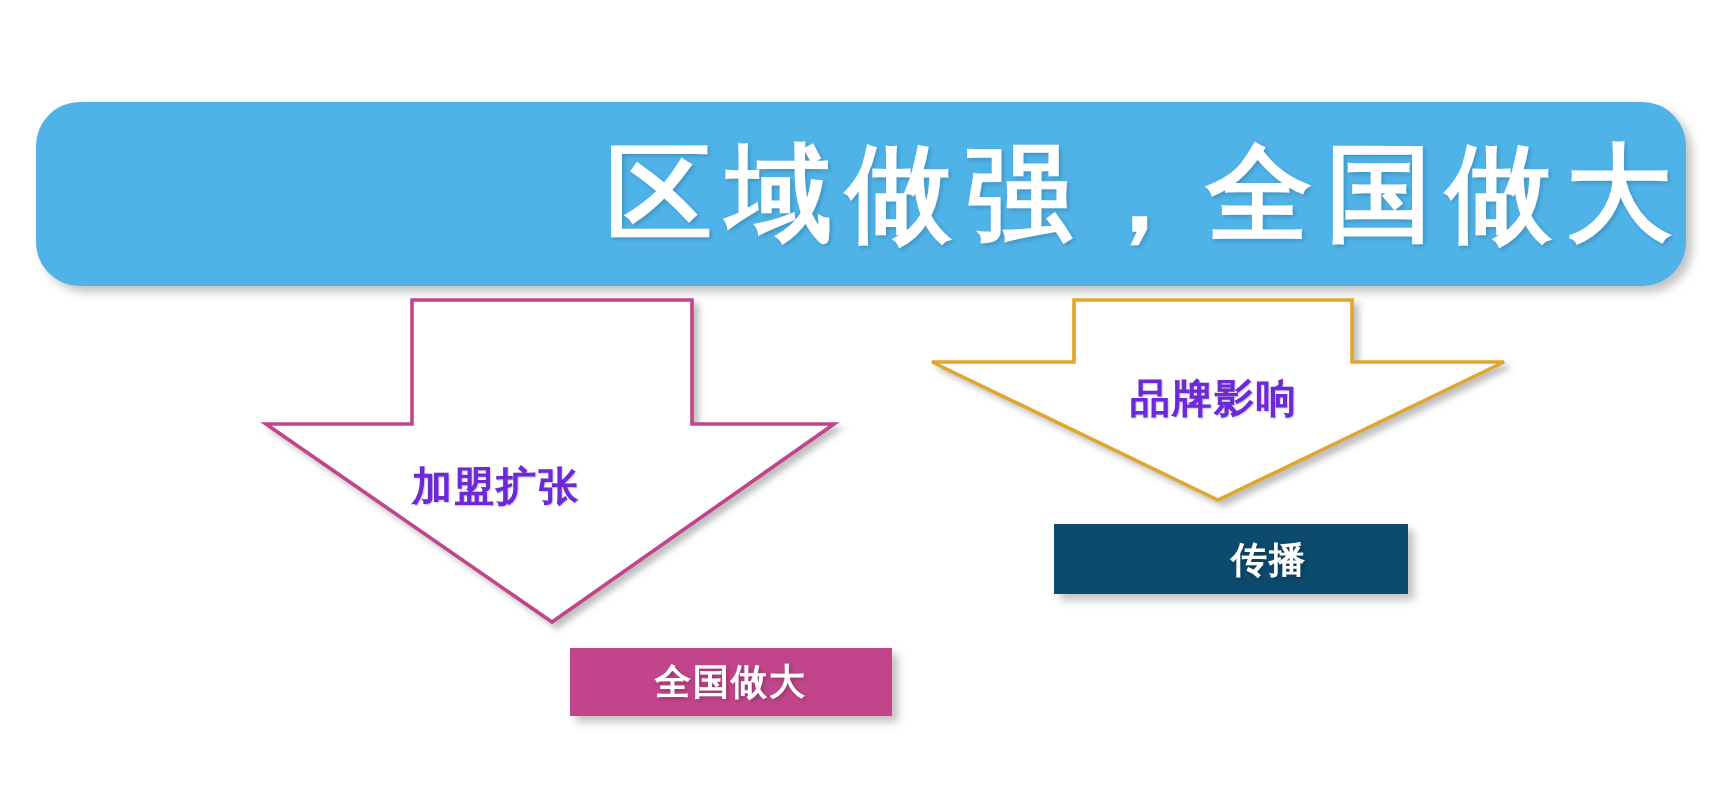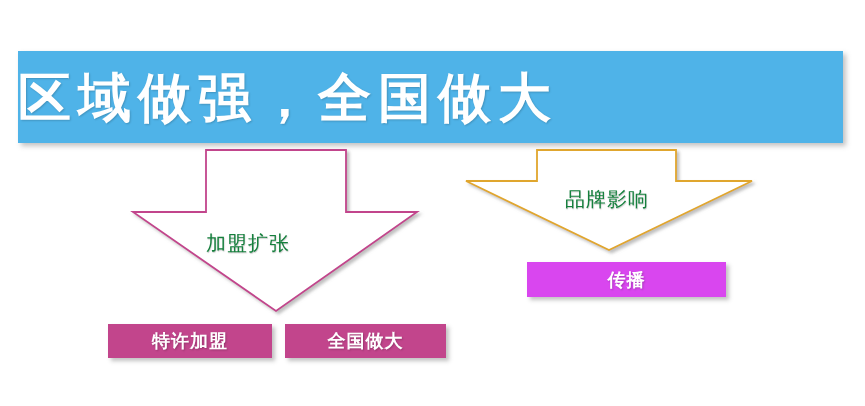--- a/index.html
+++ b/index.html
@@ -23,21 +23,22 @@
   .banner {
     position: absolute;
     left: 18px;
     top: 51px;
     width: 825px;
     height: 92px;
     background: #4FB3E8;
     box-shadow: 3px 3px 5px rgba(120,120,120,0.45);
     display: flex;
     align-items: center;
-    justify-content: flex-start;
+    justify-content: flex-end;
+    border-radius: 22px;
   }
   .banner-text {
     color: #ffffff;
     font-size: 53px;
     font-weight: bold;
     letter-spacing: 7px;
     line-height: 1;
     white-space: nowrap;
     text-shadow: 1px 1px 2px rgba(0,0,0,0.18);
   }
@@ -48,23 +49,23 @@
     left: 0;
     top: 0;
     width: 865px;
     height: 406px;
     pointer-events: none;
   }
 
   
   .arrow-caption {
     position: absolute;
-    color: #15803d;
+    color: #6d28d9;
     font-size: 20px;
-    font-weight: normal;
+    font-weight: bold;
     letter-spacing: 1px;
     white-space: nowrap;
     text-shadow: 0.5px 0.5px 1px rgba(150,150,150,0.55);
   }
   .caption-join {
     left: 206px;
     top: 230px;
     width: 140px;
     text-align: left;
   }
@@ -101,23 +102,24 @@
   .box-trustee {
     left: 285px;
     top: 324px;
     width: 161px;
     height: 34px;
     background: #C2458C;
   }
   .box-spread {
     left: 527px;
     top: 262px;
-    width: 199px;
+    width: 139px;
     height: 35px;
-    background: #d946ef;
+    background: #0c4a6e;
+    padding-left: 38px;
   }
 </style>
 </head>
 <body>
 
 <div id="stage">
 
   <div class="banner">
     <span class="banner-text">区域做强，全国做大</span>
   </div>
@@ -131,23 +133,20 @@
 
     <polygon points="206,150 346,150 346,212 417,212 276,311 133,212 206,212" fill="#ffffff" stroke="#C2458C" stroke-width="1.8" filter="url(#softshadow)"></polygon>
 
     <polygon points="537,150 676,150 676,181 752,181 609,250 466,181 537,181" fill="#ffffff" stroke="#E0A62E" stroke-width="1.8" filter="url(#softshadow)"></polygon>
   </svg>
 
   <div class="arrow-caption caption-join">加盟扩张</div>
 
   <div class="arrow-caption caption-brand">品牌影响</div>
 
-  <div class="node-box box-franchise">
-    <span class="node-label">特许加盟</span>
-  </div>
 
   <div class="node-box box-trustee">
     <span class="node-label">全国做大</span>
   </div>
 
   <div class="node-box box-spread">
     <span class="node-label">传播</span>
   </div>
 
 </div>

